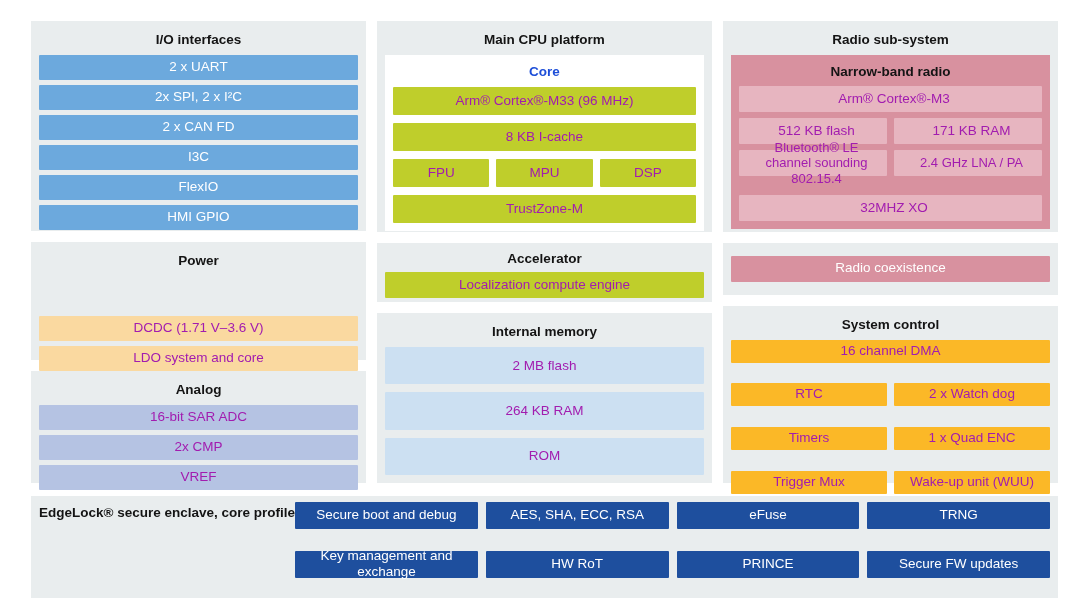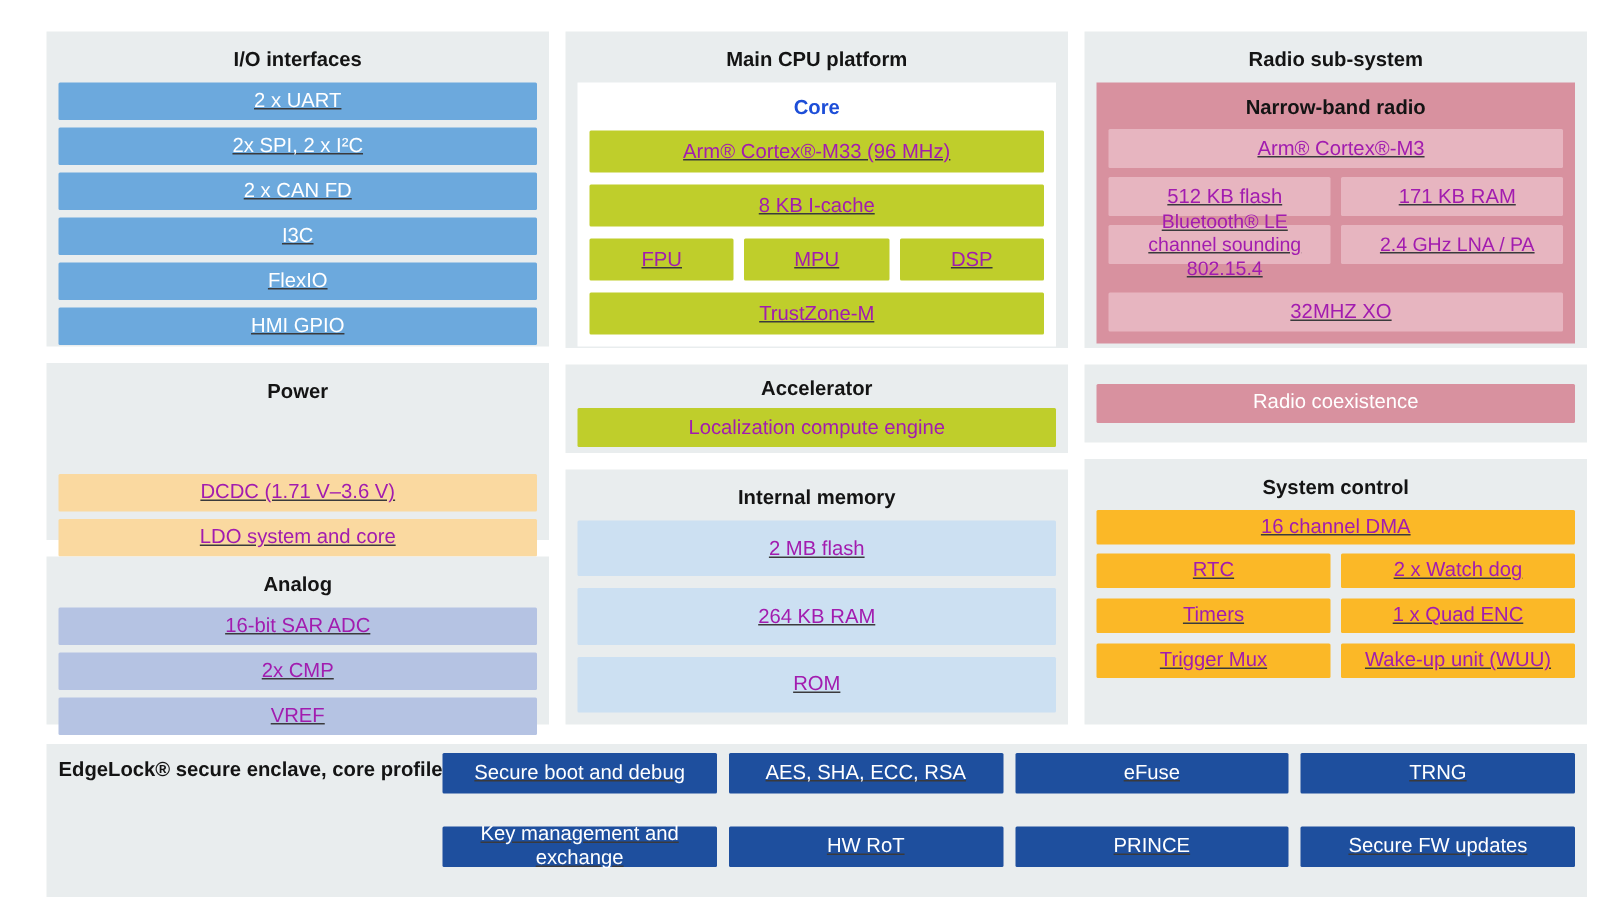--- a/index.html
+++ b/index.html
@@ -18,21 +18,21 @@
 
   .section {
     background:var(--section_bg);
     padding:7px 8px 8px 8px;
     display:flex; flex-direction:column;
   }
   .section-title {
     font-size:13.5px; font-weight:bold; color:#141414;
     text-align:center; padding:4px 0 8px 0; flex:0 0 auto;
   }
-  .stack { display:flex; flex-direction:column; gap:5px; flex:1;text-decoration:underline; }
+  .stack { display:flex; flex-direction:column; gap:5px; flex:1; }
   .block {
     display:flex; align-items:center; justify-content:center;
     font-size:13.5px; text-align:center; line-height:1.2;
     border-radius:1px; height:25px; flex:0 0 auto;
     padding:0 6px;
   }
   .white-text { color:#ffffff; }
   .dark-text { color:#a21caf; }
 
   .pair-row, .triple-row { display:flex; gap:7px; flex:0 0 auto; }
@@ -61,21 +61,21 @@
   .radio-box .stack { gap:6px; }
   .radio-box .block { height:26px; background:var(--pink_light);padding-left:13px; }
   .radio-pair { height:26px; }
   .radio-pair-tall { height:39px; }
   .radio-pair-tall .block { font-size:13px; }
 
   .sec-coex { height:52px; justify-content:center; }
   .sec-coex .block { height:26px; background:var(--pink); }
 
   .sec-sysctl { height:177px; }
-  .sec-sysctl .stack { gap:6px; }
+  .sec-sysctl .stack { gap:20px; }
   .sec-sysctl .block { height:23px; background:var(--amber); }
   .sysctl-pair { height:24px; }
 
   .edgelock {
     position:absolute; left:31px; top:496px; width:1027px; height:102px;
     background:var(--section_bg); padding:6px 8px 8px 8px;
     display:flex; flex-direction:row;
   }
   .edgelock .stack { gap:9px; }
   .edgelock-row { display:flex; gap:8px; flex:1; }

